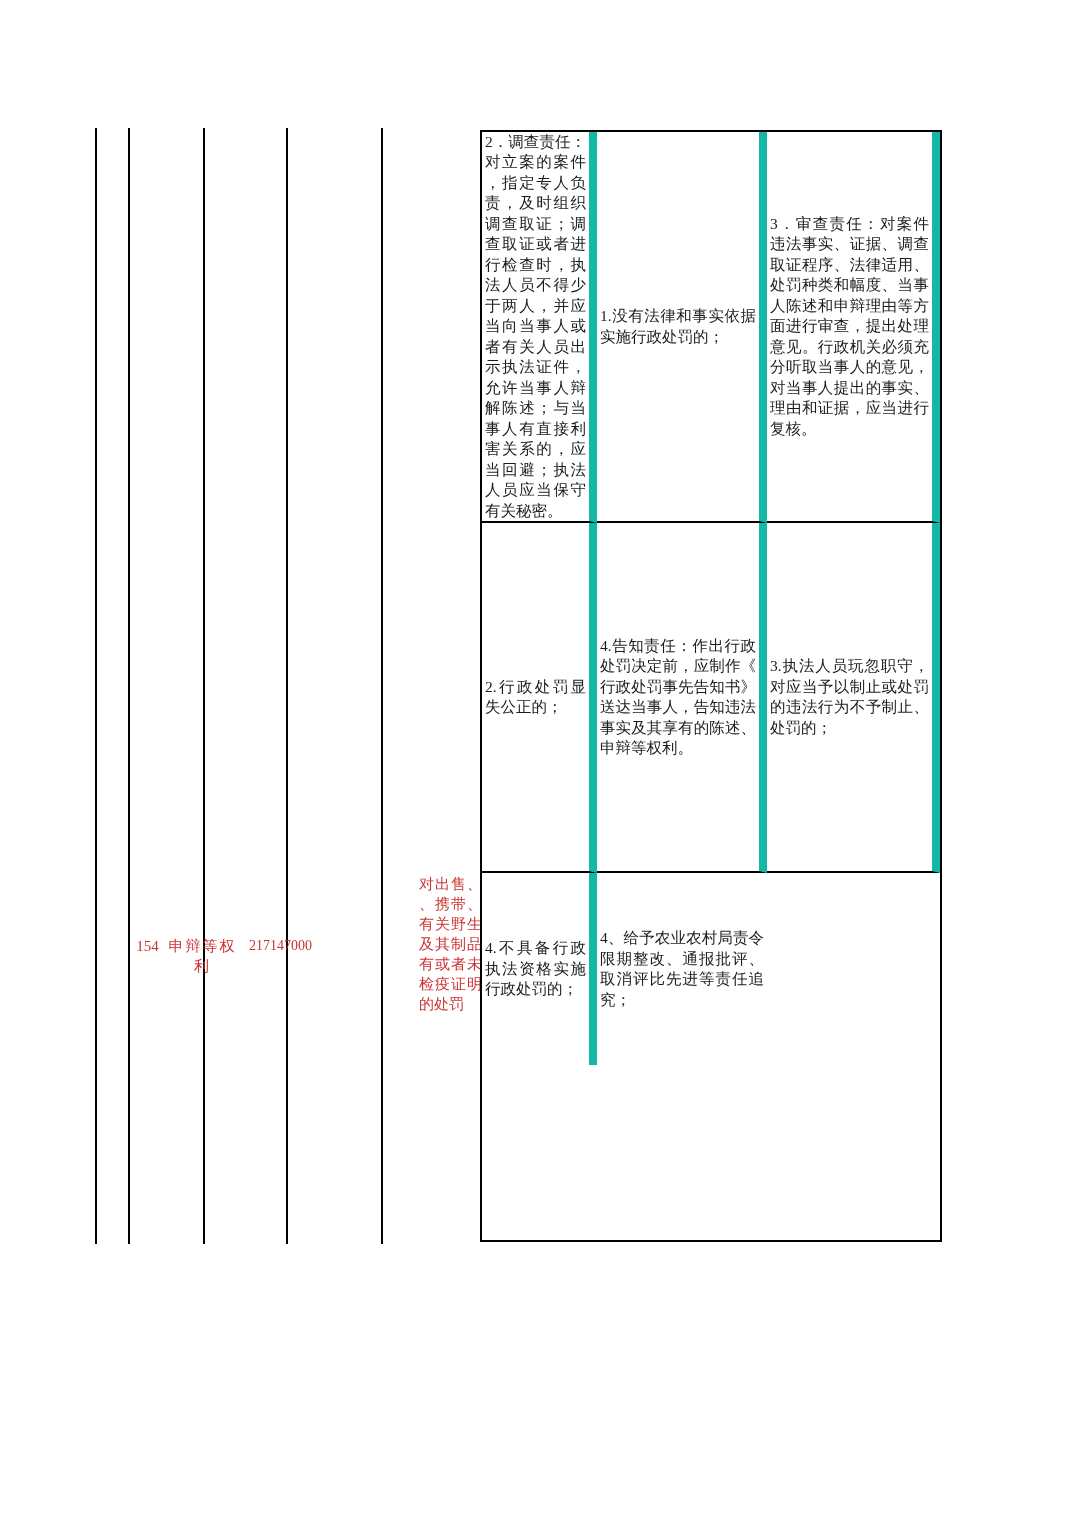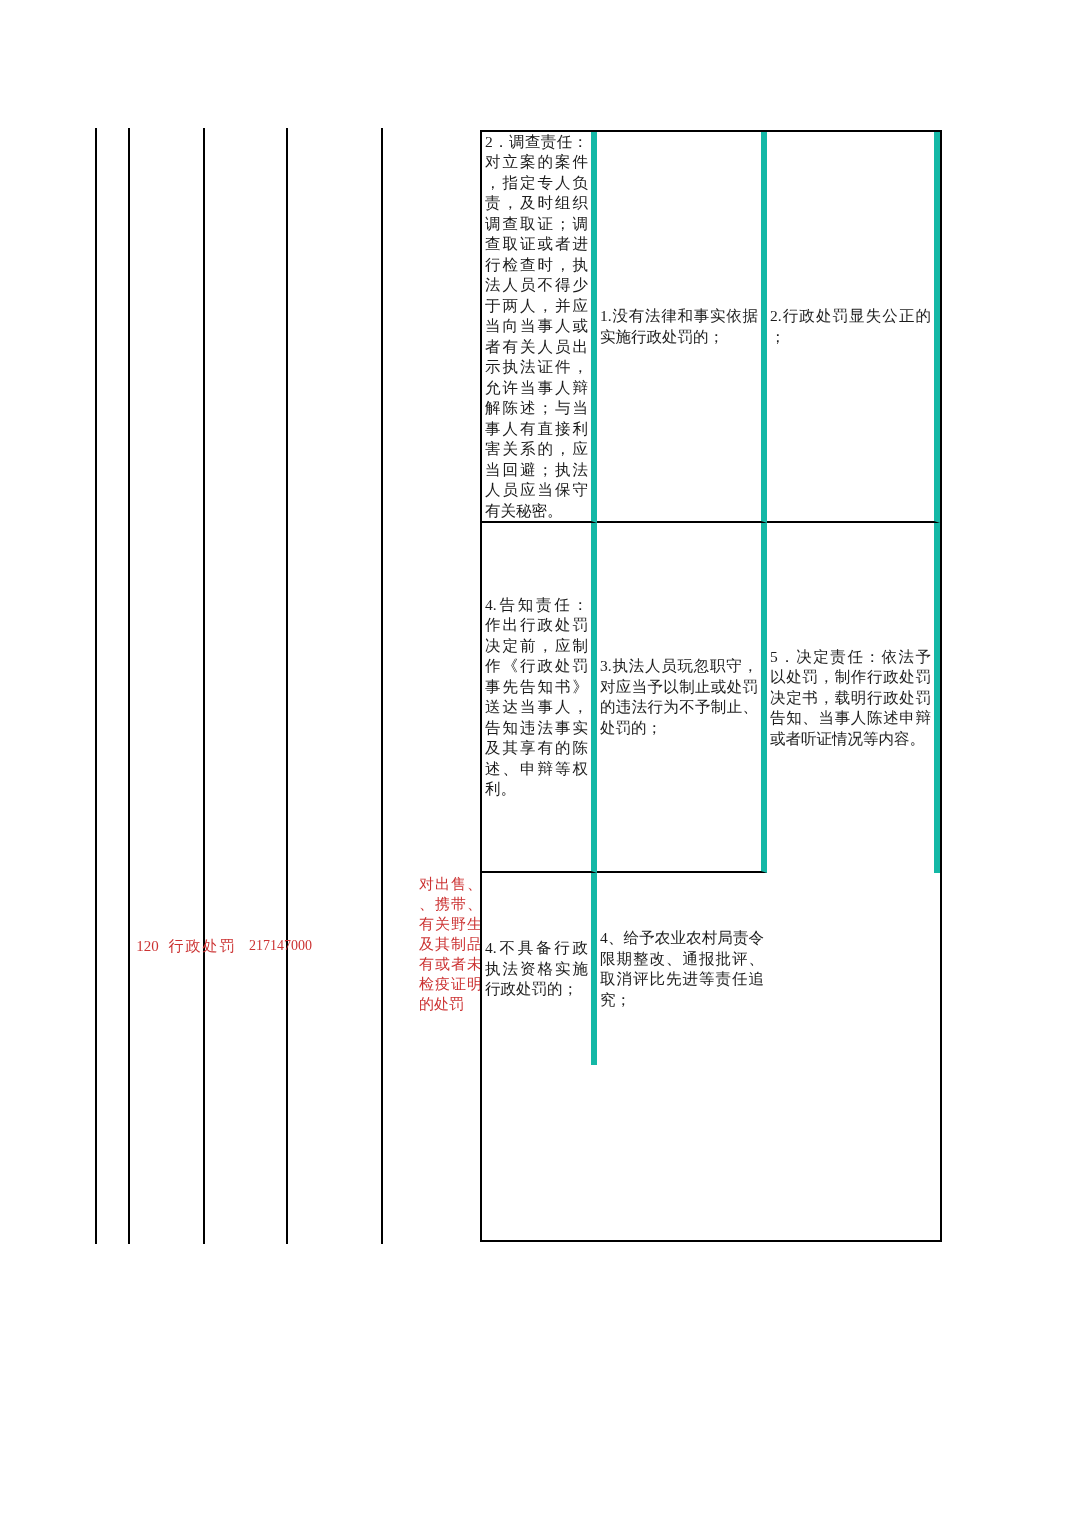--- a/index.html
+++ b/index.html
@@ -55,63 +55,63 @@
     display:flex;align-items:center;
     padding:2px 3px;
     overflow:hidden;
     font-size:15.5px;line-height:20.5px;
   }
   .cell .txt{
     width:100%;
     text-align:justify;text-justify:inter-character;
     line-break:anywhere;word-break:break-all;
   }
-  .bR{border-right:6px solid #14b8a6;}
+  .bR{border-right:8px solid #14b8a6;}
   .bB{border-bottom:2px solid #000000;}
 </style>
 </head>
 <body>
 
 <div class="page">
 
   <div class="vline vl-a"></div>
   <div class="vline vl-b"></div>
   <div class="vline vl-c"></div>
   <div class="vline vl-d"></div>
   <div class="vline vl-e"></div>
 
-  <div class="red rowno">120</div>
-  <div class="red ptype">行政处罚</div>
+  <div class="red rowno">154</div>
+  <div class="red ptype">申辩等权利</div>
   <div class="red pcode">217147000</div>
   <div class="red pname">对出售、运输、携带、寄递有关野生动物及其制品未持有或者未附有检疫证明行为的处罚</div>
 
   <div class="ntable">
 
     <div class="cell bR bB">
       <div class="txt">2．调查责任：对立案的案件，指定专人负责，及时组织调查取证；调查取证或者进行检查时，执法人员不得少于两人，并应当向当事人或者有关人员出示执法证件，允许当事人辩解陈述；与当事人有直接利害关系的，应当回避；执法人员应当保守有关秘密。</div>
     </div>
     <div class="cell bR bB">
       <div class="txt">1.没有法律和事实依据实施行政处罚的；</div>
     </div>
 
     <div class="cell bR bB">
+      <div class="txt">3．审查责任：对案件违法事实、证据、调查取证程序、法律适用、处罚种类和幅度、当事人陈述和申辩理由等方面进行审查，提出处理意见。行政机关必须充分听取当事人的意见，对当事人提出的事实、理由和证据，应当进行复核。</div>
+    </div>
+    <div class="cell bR bB">
       <div class="txt">2.行政处罚显失公正的；</div>
     </div>
 
     <div class="cell bR bB">
       <div class="txt">4.告知责任：作出行政处罚决定前，应制作《行政处罚事先告知书》送达当事人，告知违法事实及其享有的陈述、申辩等权利。</div>
     </div>
     <div class="cell bR bB">
       <div class="txt">3.执法人员玩忽职守，对应当予以制止或处罚的违法行为不予制止、处罚的；</div>
     </div>
 
     <div class="cell bR">
-      <div class="txt">5．决定责任：依法予以处罚，制作行政处罚决定书，载明行政处罚告知、当事人陈述申辩或者听证情况等内容。</div>
-    </div>
-    <div class="cell bR">
       <div class="txt">4.不具备行政执法资格实施行政处罚的；</div>
     </div>
     <div class="cell">
       <div class="txt">4、给予农业农村局责令限期整改、通报批评、取消评比先进等责任追究；</div>
     </div>
 
   </div>
 </div>
 
 </body></html>

